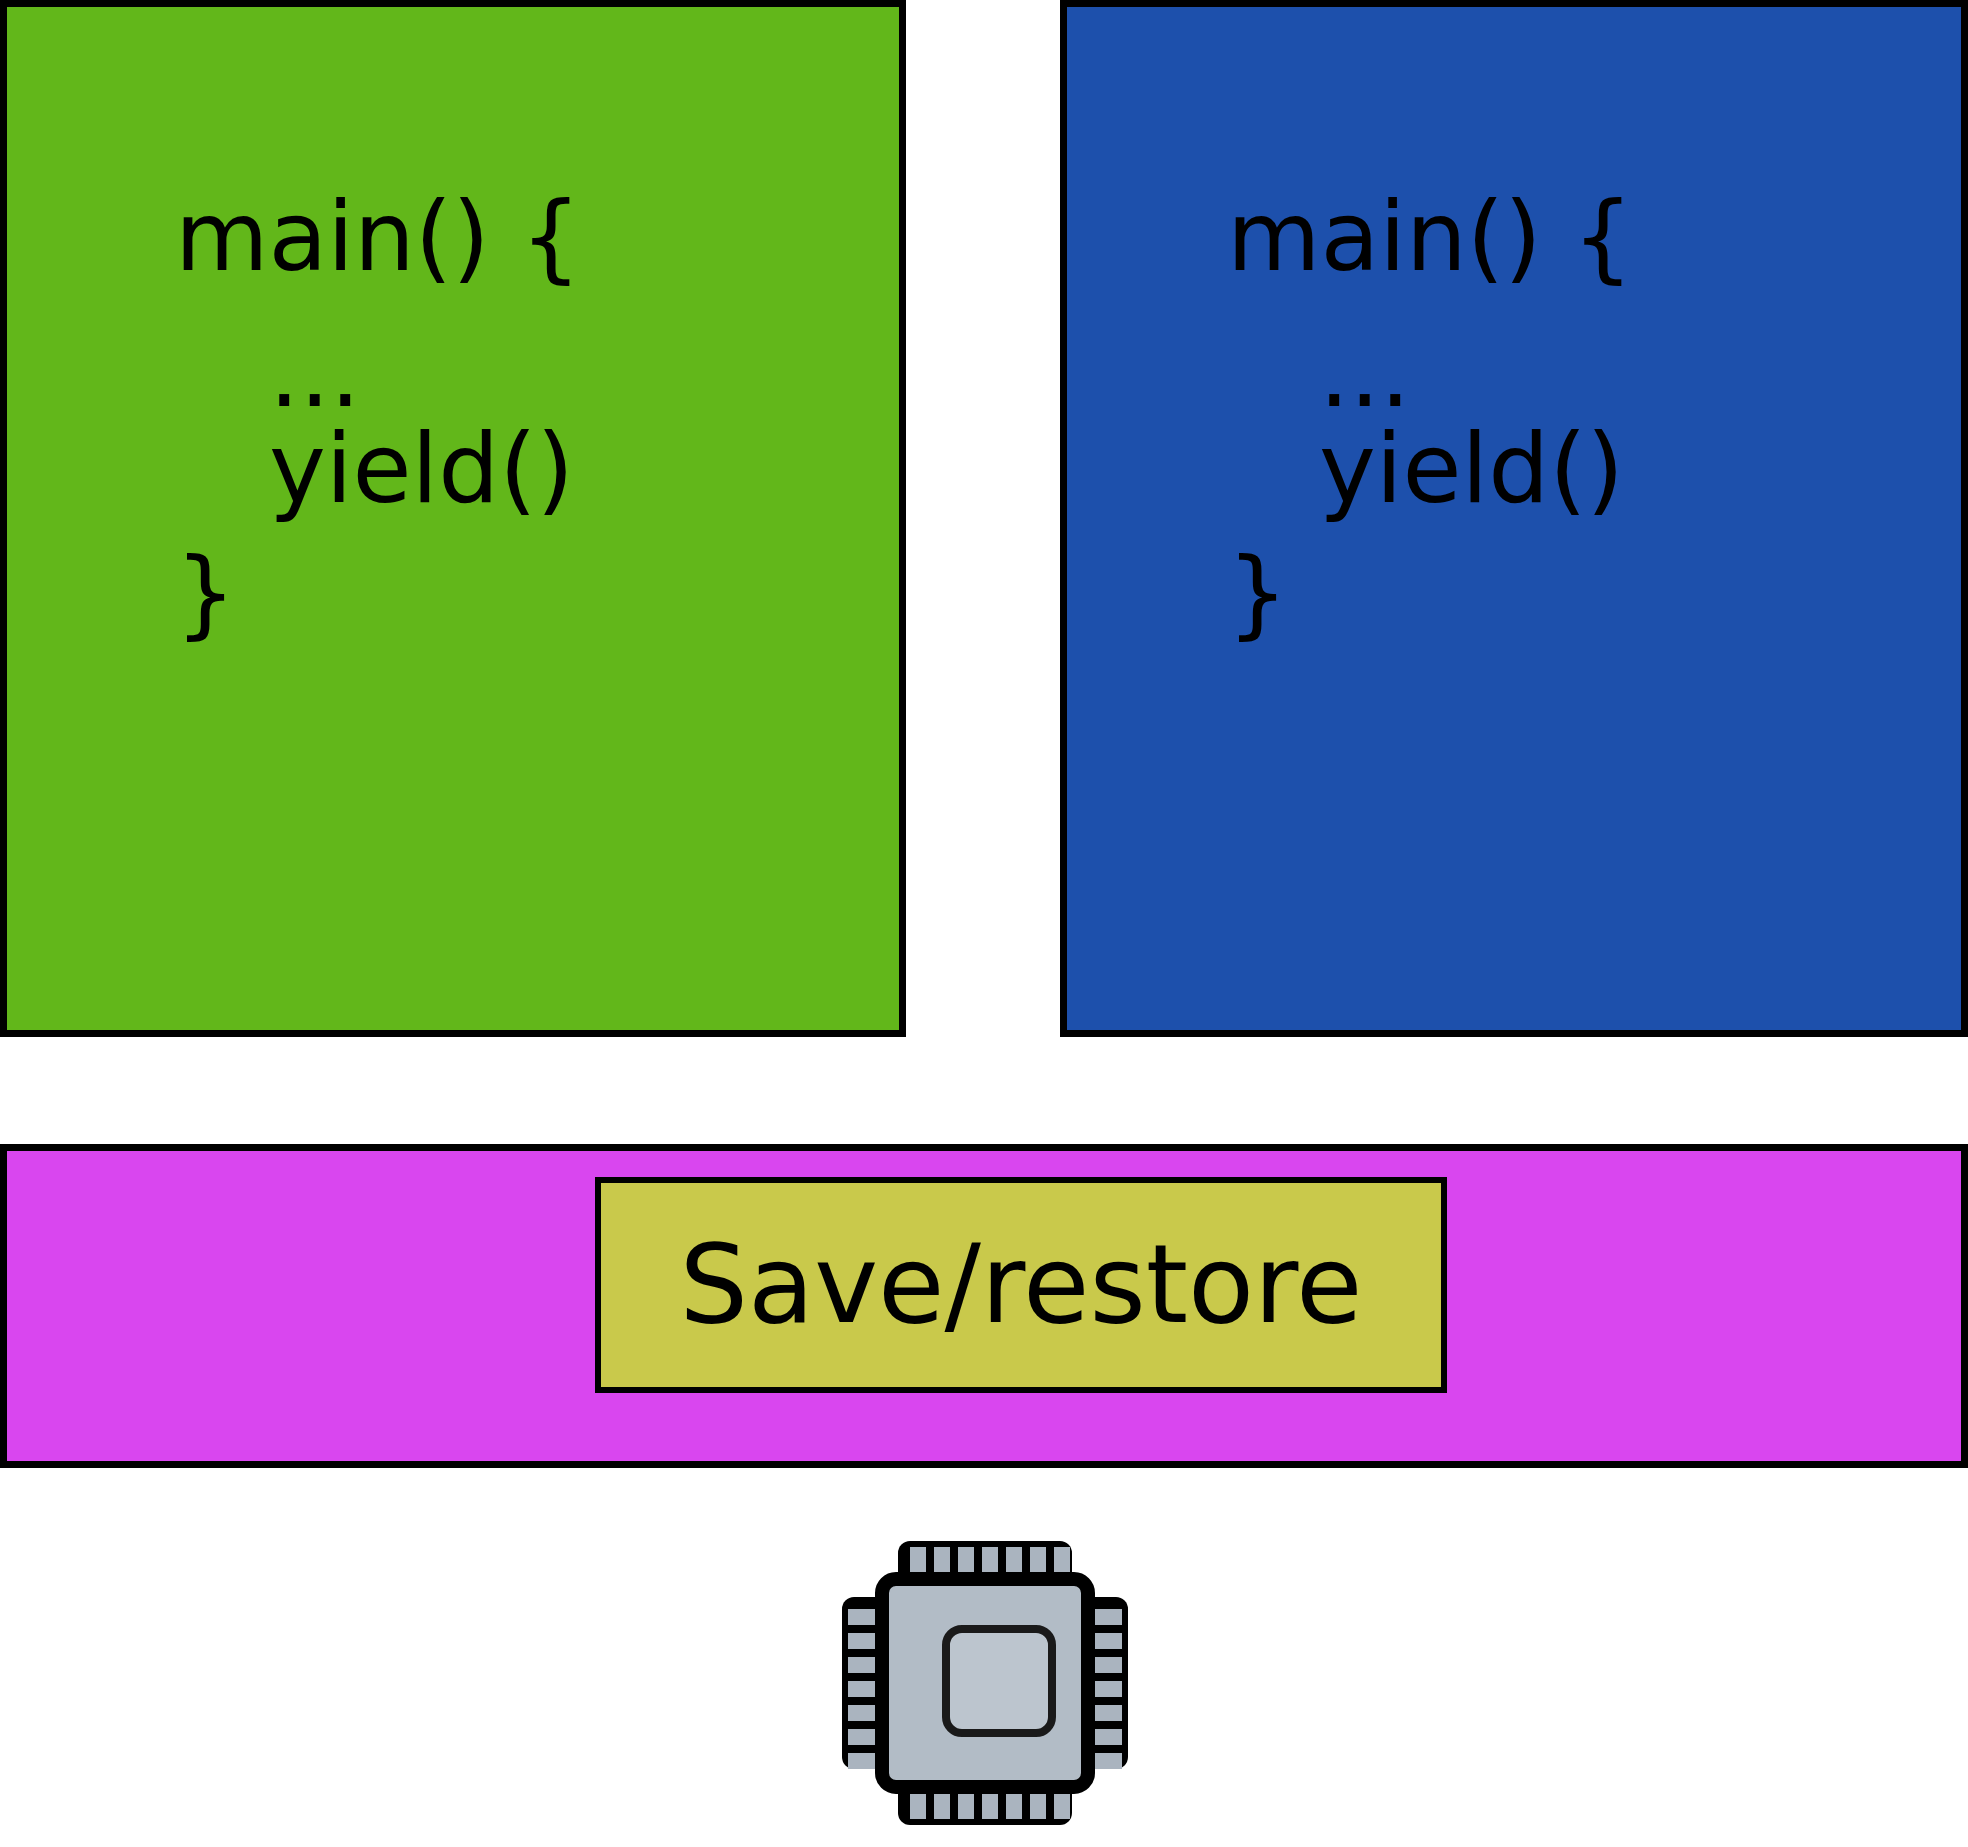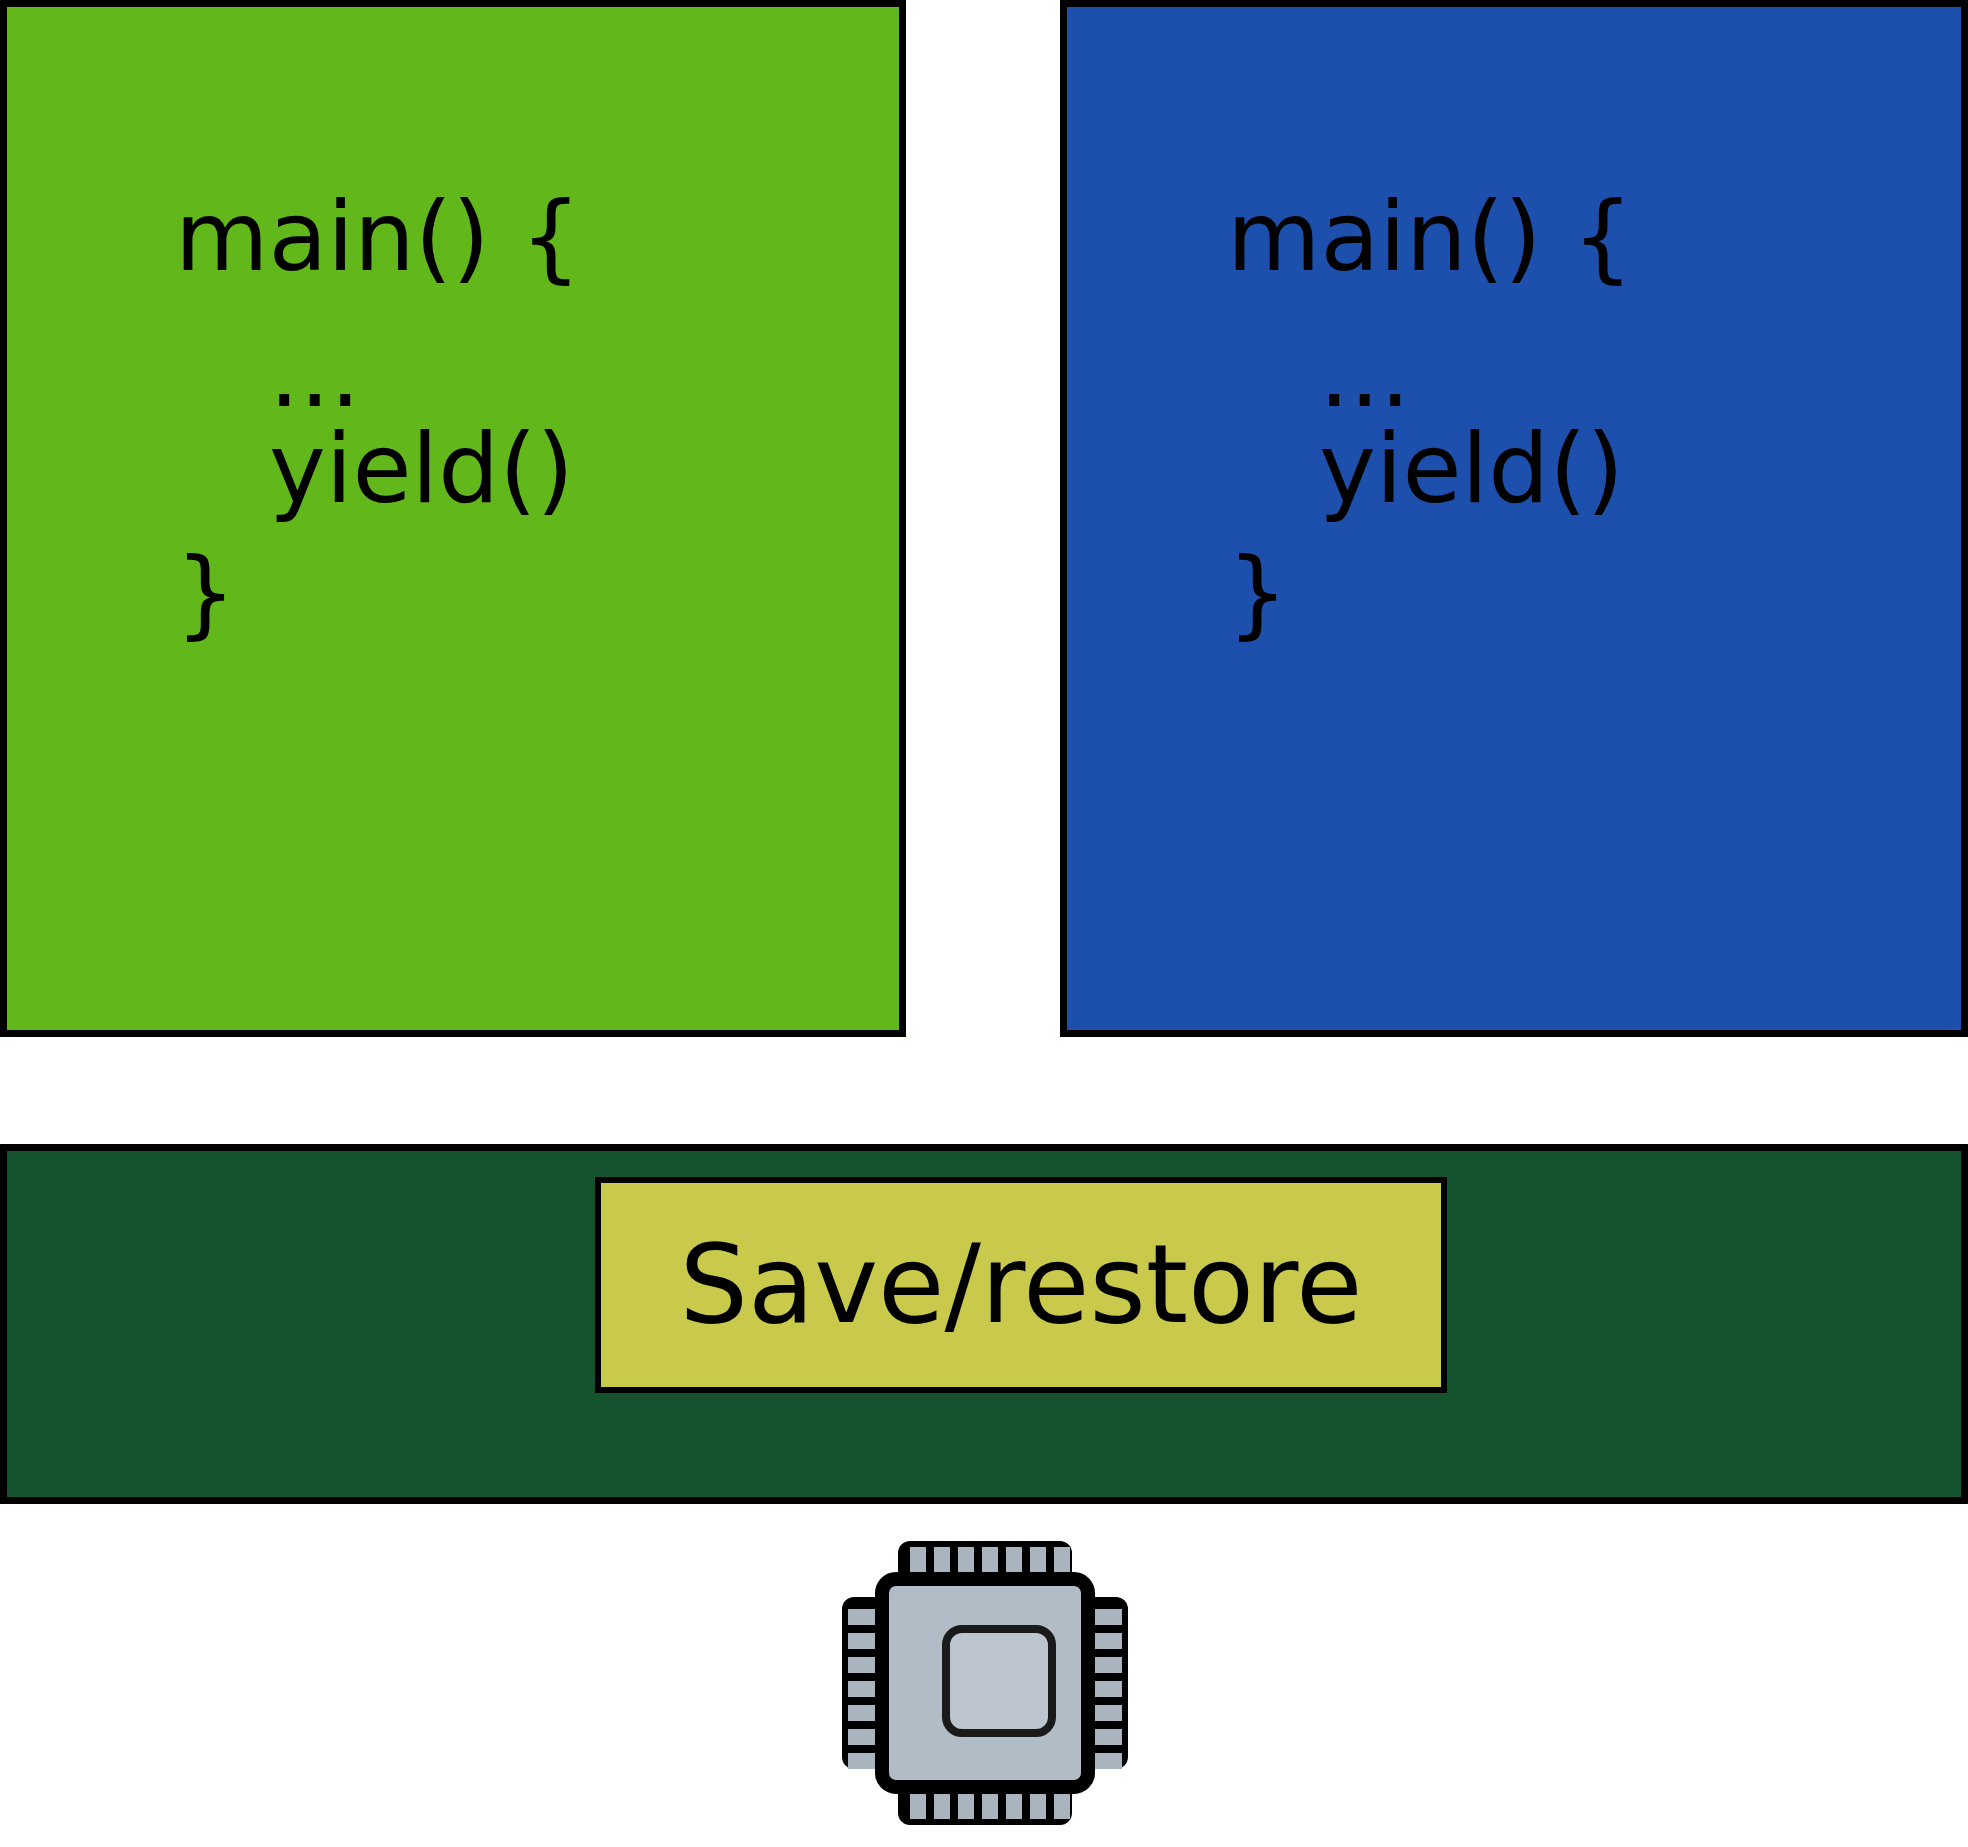--- a/index.html
+++ b/index.html
@@ -72,22 +72,22 @@
   #blue-line-yield   { left: 252px; top: 414px; }
   #blue-line-close   { left: 160px; top: 538px; }
 
   
   #scheduler-bar {
     position: absolute;
     box-sizing: border-box;
     left: 0px;
     top: 1144px;
     width: 1968px;
-    height: 360px;
-    background: #14532d;
+    height: 324px;
+    background: #d946ef;
     border: 7px solid #000000;
   }
   #save-restore-box {
     position: absolute;
     box-sizing: border-box;
     left: 588px;
     top: 26px;
     width: 852px;
     height: 216px;
     background: #c9c94b;

